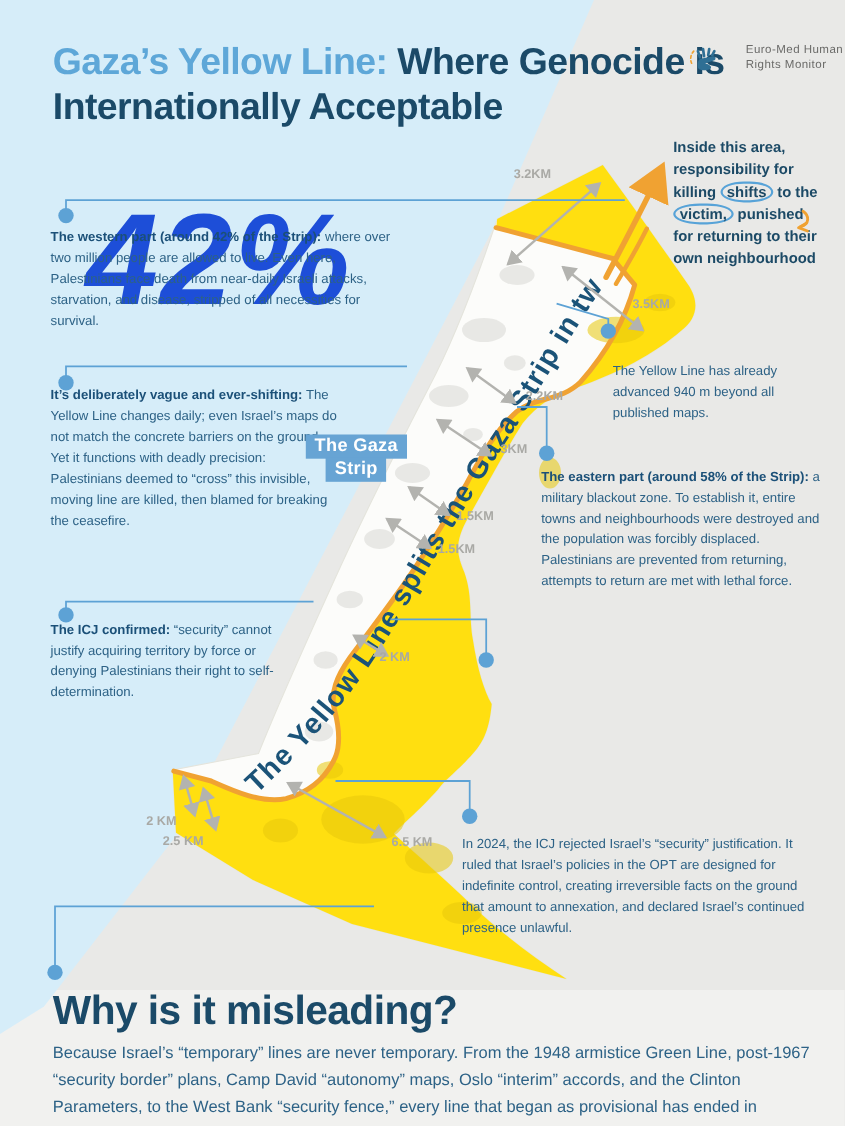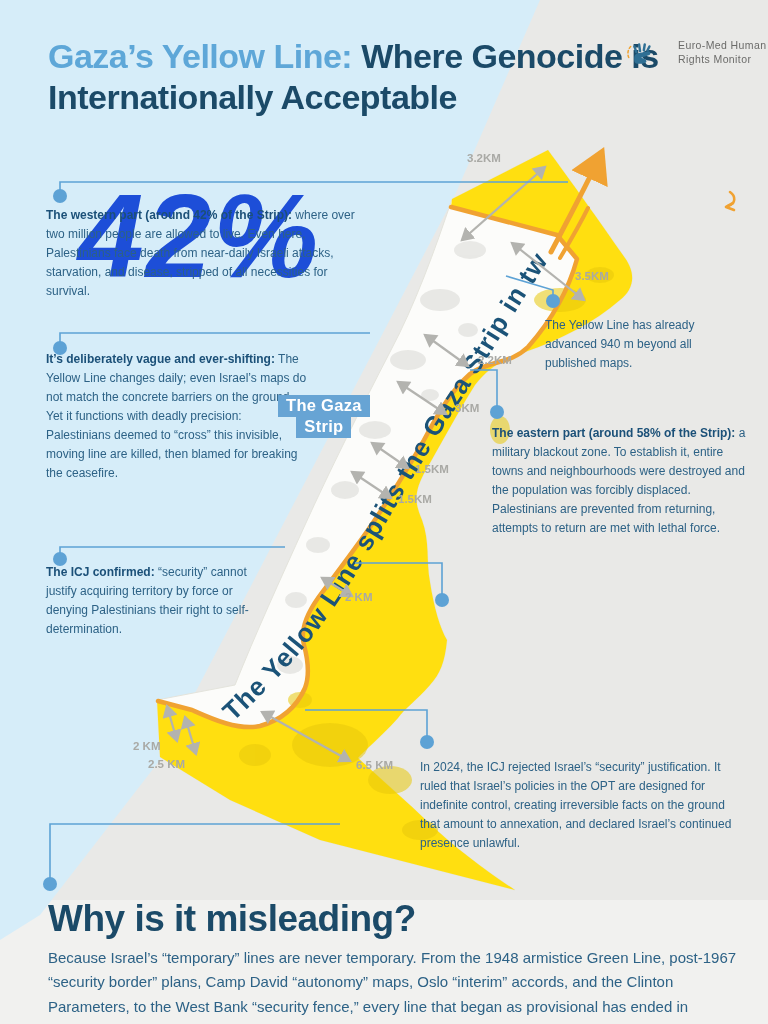--- a/index.html
+++ b/index.html
@@ -223,32 +223,34 @@
     <path d="M5,9 A11,11 0 0,0 3,21" fill="none" stroke="#f0a232" stroke-width="1.6" stroke-dasharray="2.5,2.5" stroke-linecap="round"></path>
     <path d="M9,25 C8,19 10,16 14,16 L24,14 C26,14 27,17 25,18 L16,21 C22,22 24,26 19,27 C14,28 10,28 9,25 Z" fill="#2f6f94"></path>
     <path d="M11,15 L9,9 M15,14 L14,7 M19,13 L20,7 M23,13 L25,9" stroke="#2f6f94" stroke-width="2.6" stroke-linecap="round" fill="none"></path>
   </svg>
   <div class="txt">
     <div>Euro-Med Human</div>
     <div>Rights Monitor</div>
   </div>
 </div>
 
+<div class="abs inside"><span>Inside this area, responsibility for killing </span><span class="circ">shifts</span><span> to the </span><span class="circ">victim,</span><span> punished for returning to their own neighbourhood</span>
+</div>
 <svg class="abs curl" viewBox="0 0 30 30">
   <path d="M20,4 C26,8 26,16 18,18" fill="none" stroke="#f0a232" stroke-width="2.6" stroke-linecap="round"></path>
   <path d="M23,15 L16,19 L24,22" fill="none" stroke="#f0a232" stroke-width="2.6" stroke-linecap="round" stroke-linejoin="round"></path>
 </svg>
 
 <p class="abs blk western" style="margin:0"><b>The western part (around 42% of the Strip):</b><span> where over two million people are allowed to live. Even here, Palestinians face death from near-daily Israeli attacks, starvation, and disease, stripped of all necessities for survival.</span></p>
 
 <p class="abs blk vague" style="margin:0"><b>It’s deliberately vague and ever-shifting:</b><span> The Yellow Line changes daily; even Israel’s maps do not match the concrete barriers on the ground. Yet it functions with deadly precision: Palestinians deemed to “cross” this invisible, moving line are killed, then blamed for breaking the ceasefire.</span></p>
 
 <p class="abs blk icj" style="margin:0"><b>The ICJ confirmed:</b><span> “security” cannot justify acquiring territory by force or denying Palestinians their right to self-determination.</span></p>
 
-<p class="abs blk advanced" style="margin:0"><span>The Yellow Line has already advanced 940 m beyond all published maps.</span></p>
+<p class="abs blk advanced" style="margin:12px"><span>The Yellow Line has already advanced 940 m beyond all published maps.</span></p>
 
 <p class="abs blk eastern" style="margin:0"><b>The eastern part (around 58% of the Strip):</b><span> a military blackout zone. To establish it, entire towns and neighbourhoods were destroyed and the population was forcibly displaced. Palestinians are prevented from returning, attempts to return are met with lethal force.</span></p>
 
 
 <p class="abs blk icj2024" style="margin:0"><span>In 2024, the ICJ rejected Israel’s “security” justification. It ruled that Israel’s policies in the OPT are designed for indefinite control, creating irreversible facts on the ground that amount to annexation, and declared Israel’s continued presence unlawful.</span></p>
 
 <div class="abs gazalabel">
   <span>The Gaza</span><br>
   <span class="l2">Strip</span>
 </div>

